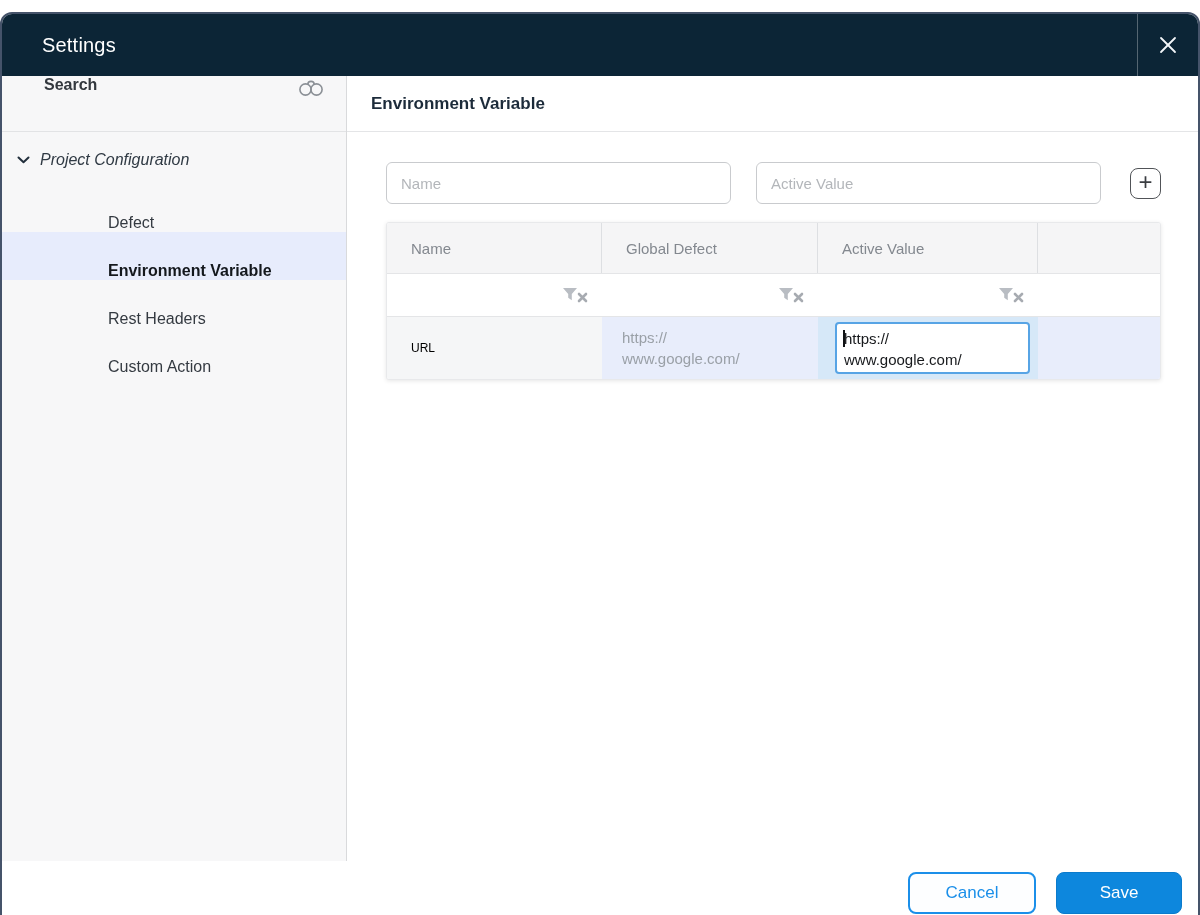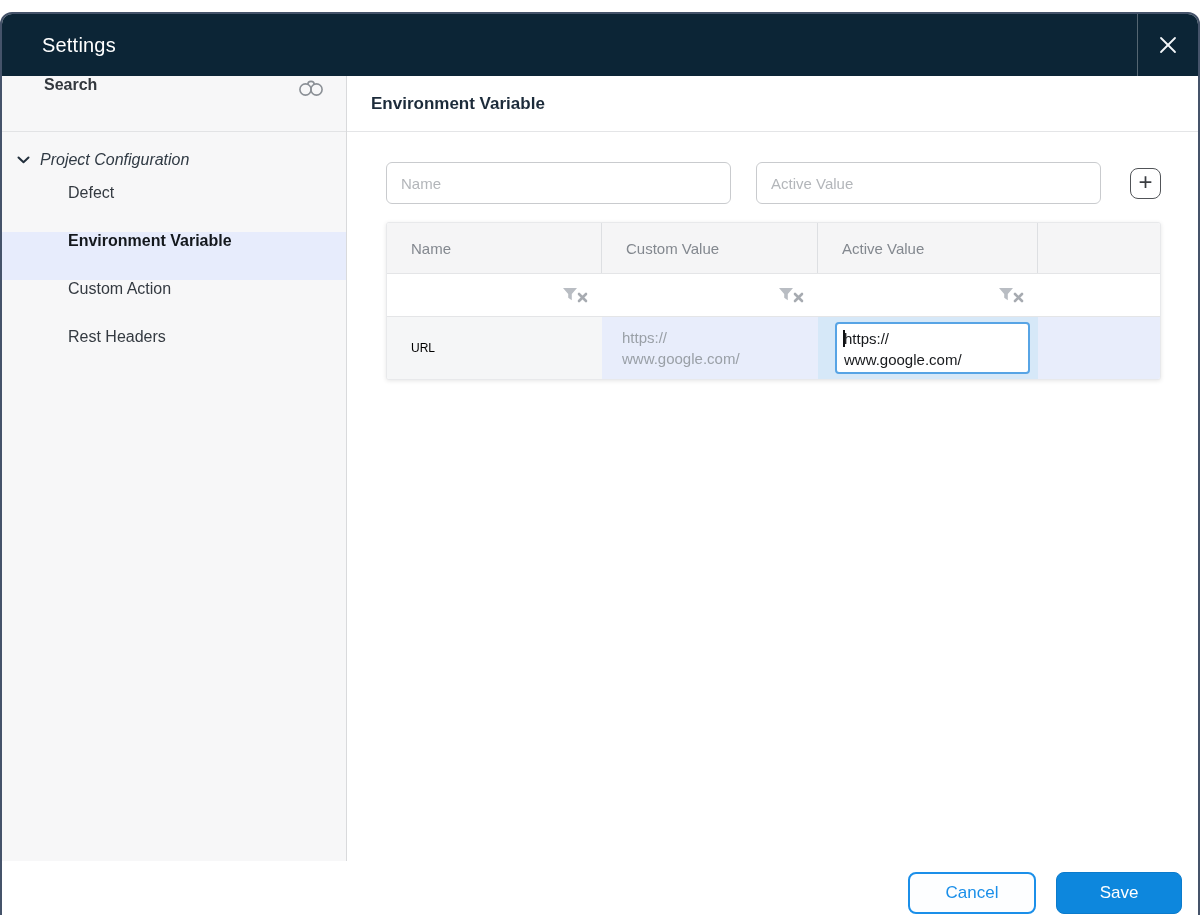--- a/index.html
+++ b/index.html
@@ -52,22 +52,22 @@
   .search-label { font-size: 16px; font-weight: 600; color: #33383e; }
   .search-icon { margin-left: auto; display: flex; }
 
   .tree { padding-top: 4px; }
   .tree-parent {
     height: 48px; display: flex; align-items: center;
     padding-left: 14px; gap: 9px;
     font-size: 16px; color: #303a44; cursor: pointer; font-style: italic;
   }
   .tree-item {
-    height: 48px; display: flex; align-items: flex-start;
-    padding-left: 66px;
+    height: 48px; display: flex; align-items: flex-end;
+    padding-left: 106px;
     font-size: 16px; color: #343a41; cursor: pointer;
   }
   .tree-item.selected {
     background: #e7ecfc;
     font-weight: 700; color: #14181d;
   }
 
   .main { flex: 1 1 auto; background: #ffffff; display: flex; flex-direction: column; min-width: 0; }
   .main-heading-row {
     height: 56px; flex: 0 0 56px;
@@ -227,24 +227,24 @@
           </span>
           <span>Project Configuration</span>
         </div>
         <div class="tree-item">
           <span>Defect</span>
         </div>
         <div class="tree-item selected">
           <span>Environment Variable</span>
         </div>
         <div class="tree-item">
+          <span>Rest Headers</span>
+        </div>
+        <div class="tree-item">
           <span>Custom Action</span>
-        </div>
-        <div class="tree-item">
-          <span>Rest Headers</span>
         </div>
       </nav>
     </aside>
 
     <main class="main">
       <div class="main-heading-row">
         <span class="main-heading">Environment Variable</span>
       </div>
 
       <div class="main-content">
@@ -254,21 +254,21 @@
           <input class="text-input" type="text" placeholder="Active Value" style="">
           <button class="add-btn">
             <span>+</span>
           </button>
         </div>
 
         <div class="grid-table">
 
           <div class="t-row t-head">
             <div class="t-cell">Name</div>
-            <div class="t-cell">Custom Value</div>
+            <div class="t-cell">Global Defect</div>
             <div class="t-cell">Active Value</div>
             <div class="t-cell"></div>
           </div>
 
           <div class="t-row t-filter">
             <div class="t-cell">
               <span>
                 <svg width="28" height="17" viewBox="0 0 28 17">
                   <path d="M1 1 H15 L9.8 7 V13.2 L6.2 10.8 V7 Z" fill="#b9bdc3"></path>
                   <path d="M17 7 L24 14 M24 7 L17 14" stroke="#a7abb1" stroke-width="2.6" stroke-linecap="round"></path>

